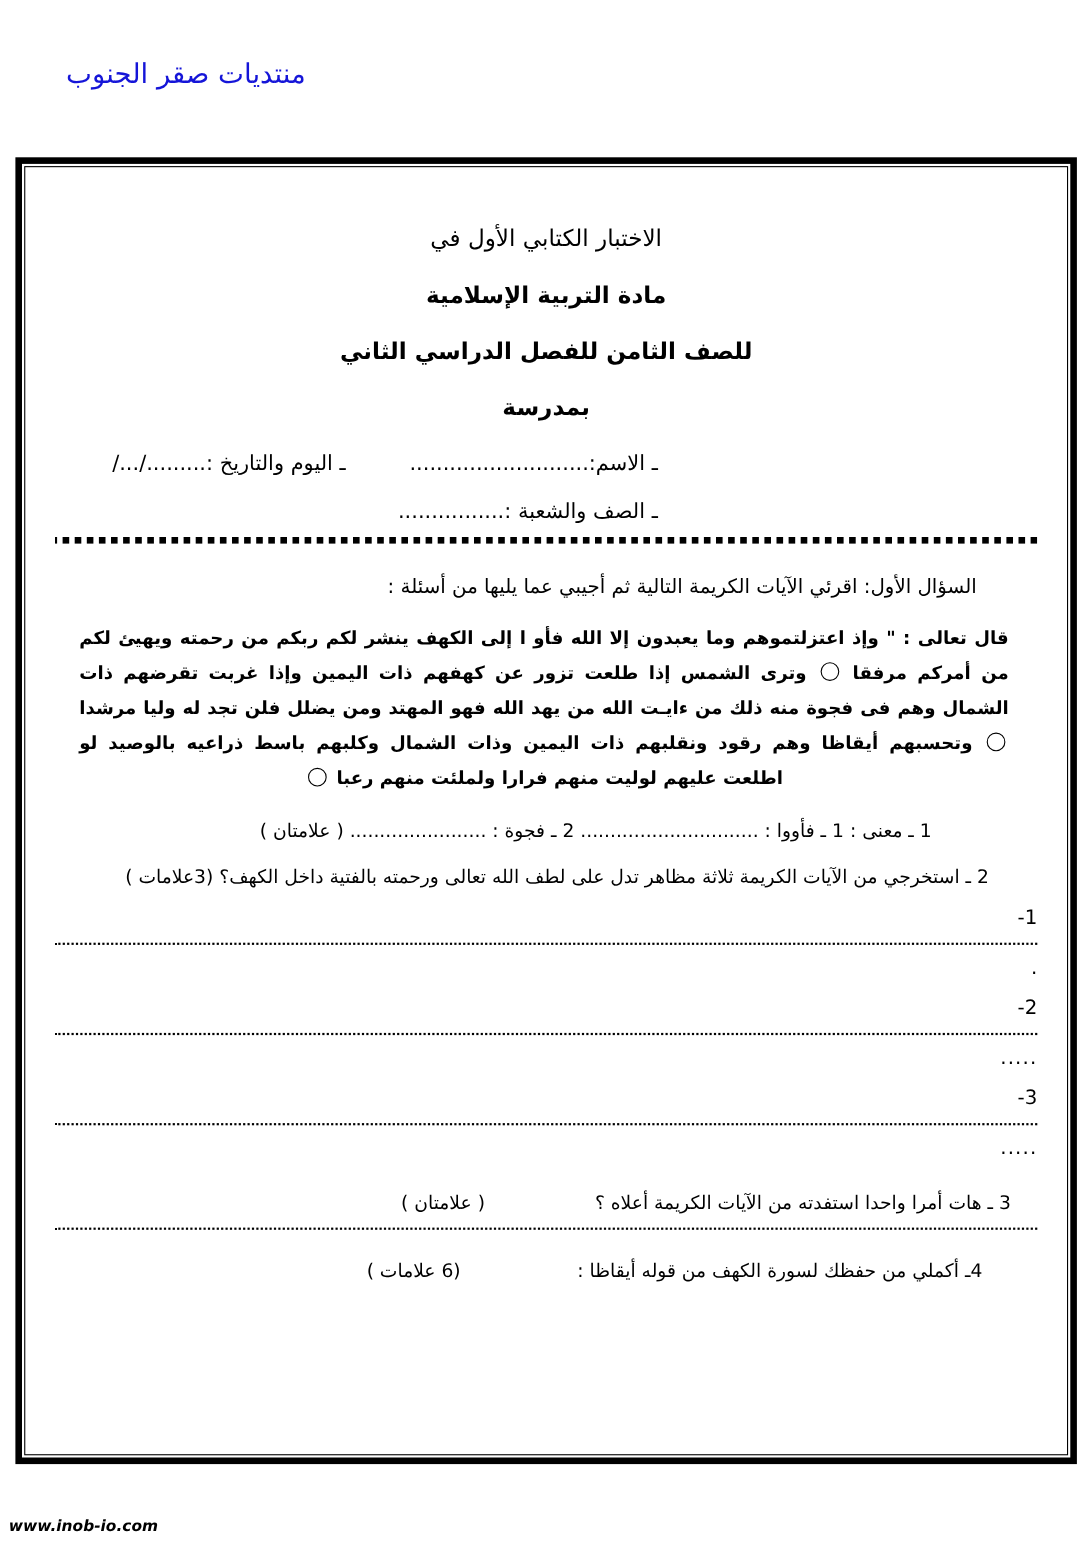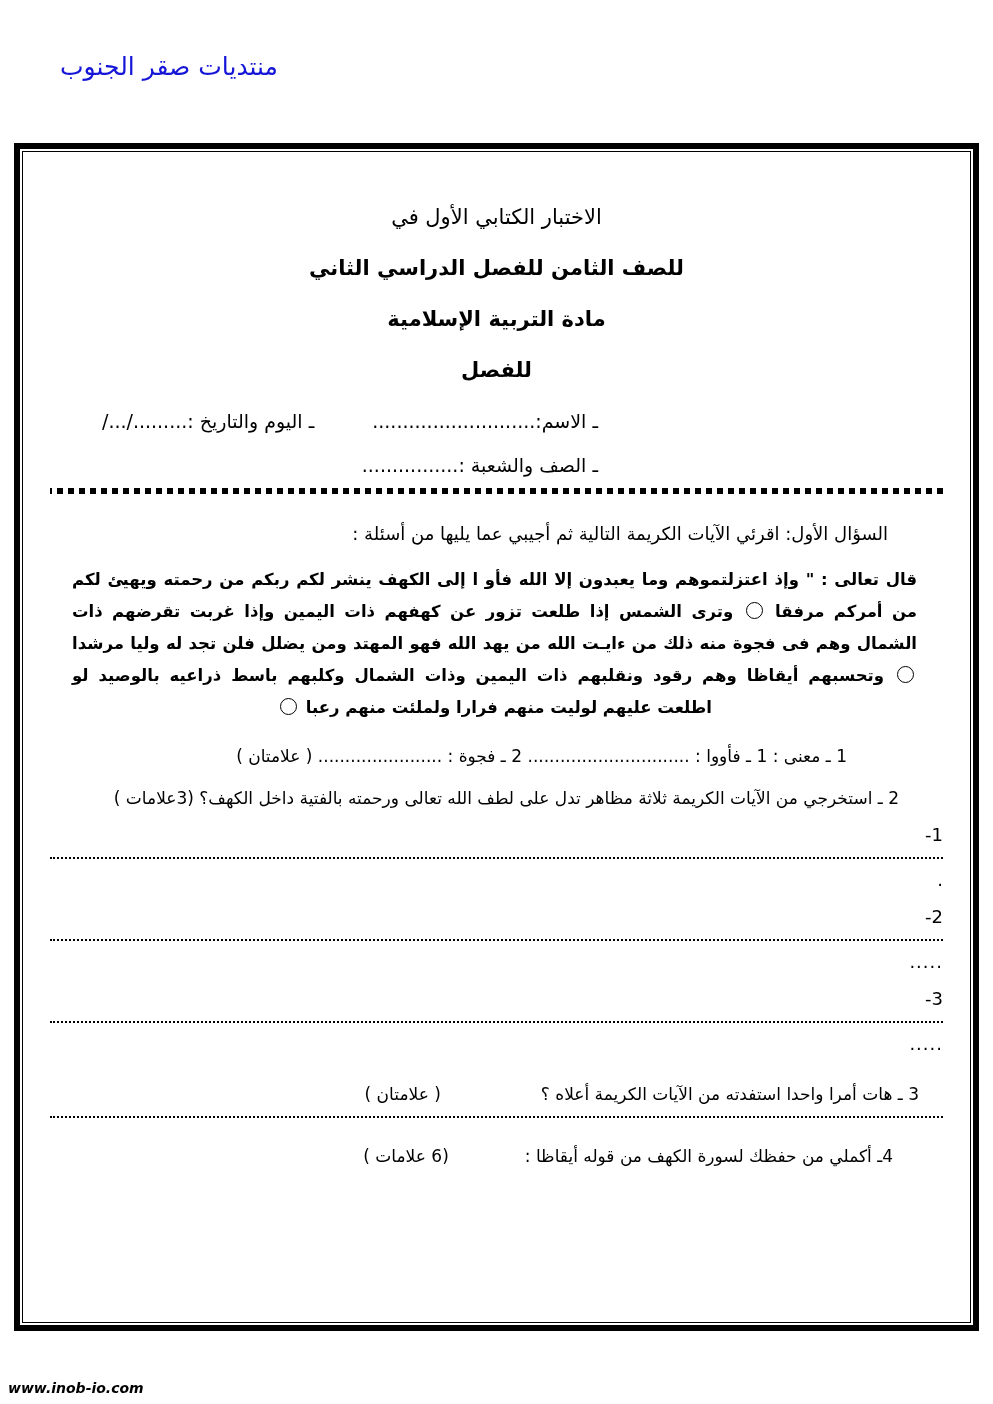--- a/index.html
+++ b/index.html
@@ -180,21 +180,21 @@
   .q3-marks { margin-right: 100px; }
 
   .q4-row {
     font-size: 17px;
     margin-top: 28px;
     white-space: nowrap;
     display: flex;
     justify-content: flex-start;
   }
   .q4-text { margin-right: 50px; }
-  .q4-marks { margin-right: 76px; }
+  .q4-marks { margin-right: 106px; }
 
   
   .site-footer {
     position: absolute;
     bottom: 8px;
     left: 8px;
     font-size: 14px;
     font-weight: bold;
     font-style: italic;
     font-family: "DejaVu Sans", "Liberation Sans", sans-serif;
@@ -206,23 +206,23 @@
 <body>
 
 <div class="forum-header" style="color: rgb(21, 21, 216);">منتديات صقر الجنوب</div>
 
 <div class="page-frame">
   <div class="page-frame-inner"></div>
 
   <div class="sheet">
 
     <div class="title-line normal t1">الاختبار الكتابي الأول في</div>
+    <div class="title-line bold">مادة التربية الإسلامية</div>
     <div class="title-line bold">للصف الثامن للفصل الدراسي الثاني</div>
-    <div class="title-line bold">مادة التربية الإسلامية</div>
-    <div class="title-line bold">للفصل</div>
+    <div class="title-line bold">بمدرسة</div>
 
     <div class="id-row">
       <span class="id-name">ـ الاسم:...........................</span>
       <span class="id-date">ـ اليوم والتاريخ :........./.../</span>
     </div>
     <div class="id-row second">
       <span class="id-class">ـ الصف والشعبة :................</span>
     </div>
 
     <div class="dot-divider" id="dot-divider"><i></i><i></i><i></i><i></i><i></i><i></i><i></i><i></i><i></i><i></i><i></i><i></i><i></i><i></i><i></i><i></i><i></i><i></i><i></i><i></i><i></i><i></i><i></i><i></i><i></i><i></i><i></i><i></i><i></i><i></i><i></i><i></i><i></i><i></i><i></i><i></i><i></i><i></i><i></i><i></i><i></i><i></i><i></i><i></i><i></i><i></i><i></i><i></i><i></i><i></i><i></i><i></i><i></i><i></i><i></i><i></i><i></i><i></i><i></i><i></i><i></i><i></i><i></i><i></i><i></i><i></i><i></i><i></i><i></i><i></i><i></i><i></i><i></i><i></i><i></i><i></i><i></i><i></i><i></i><i></i><i></i><i></i></div>

